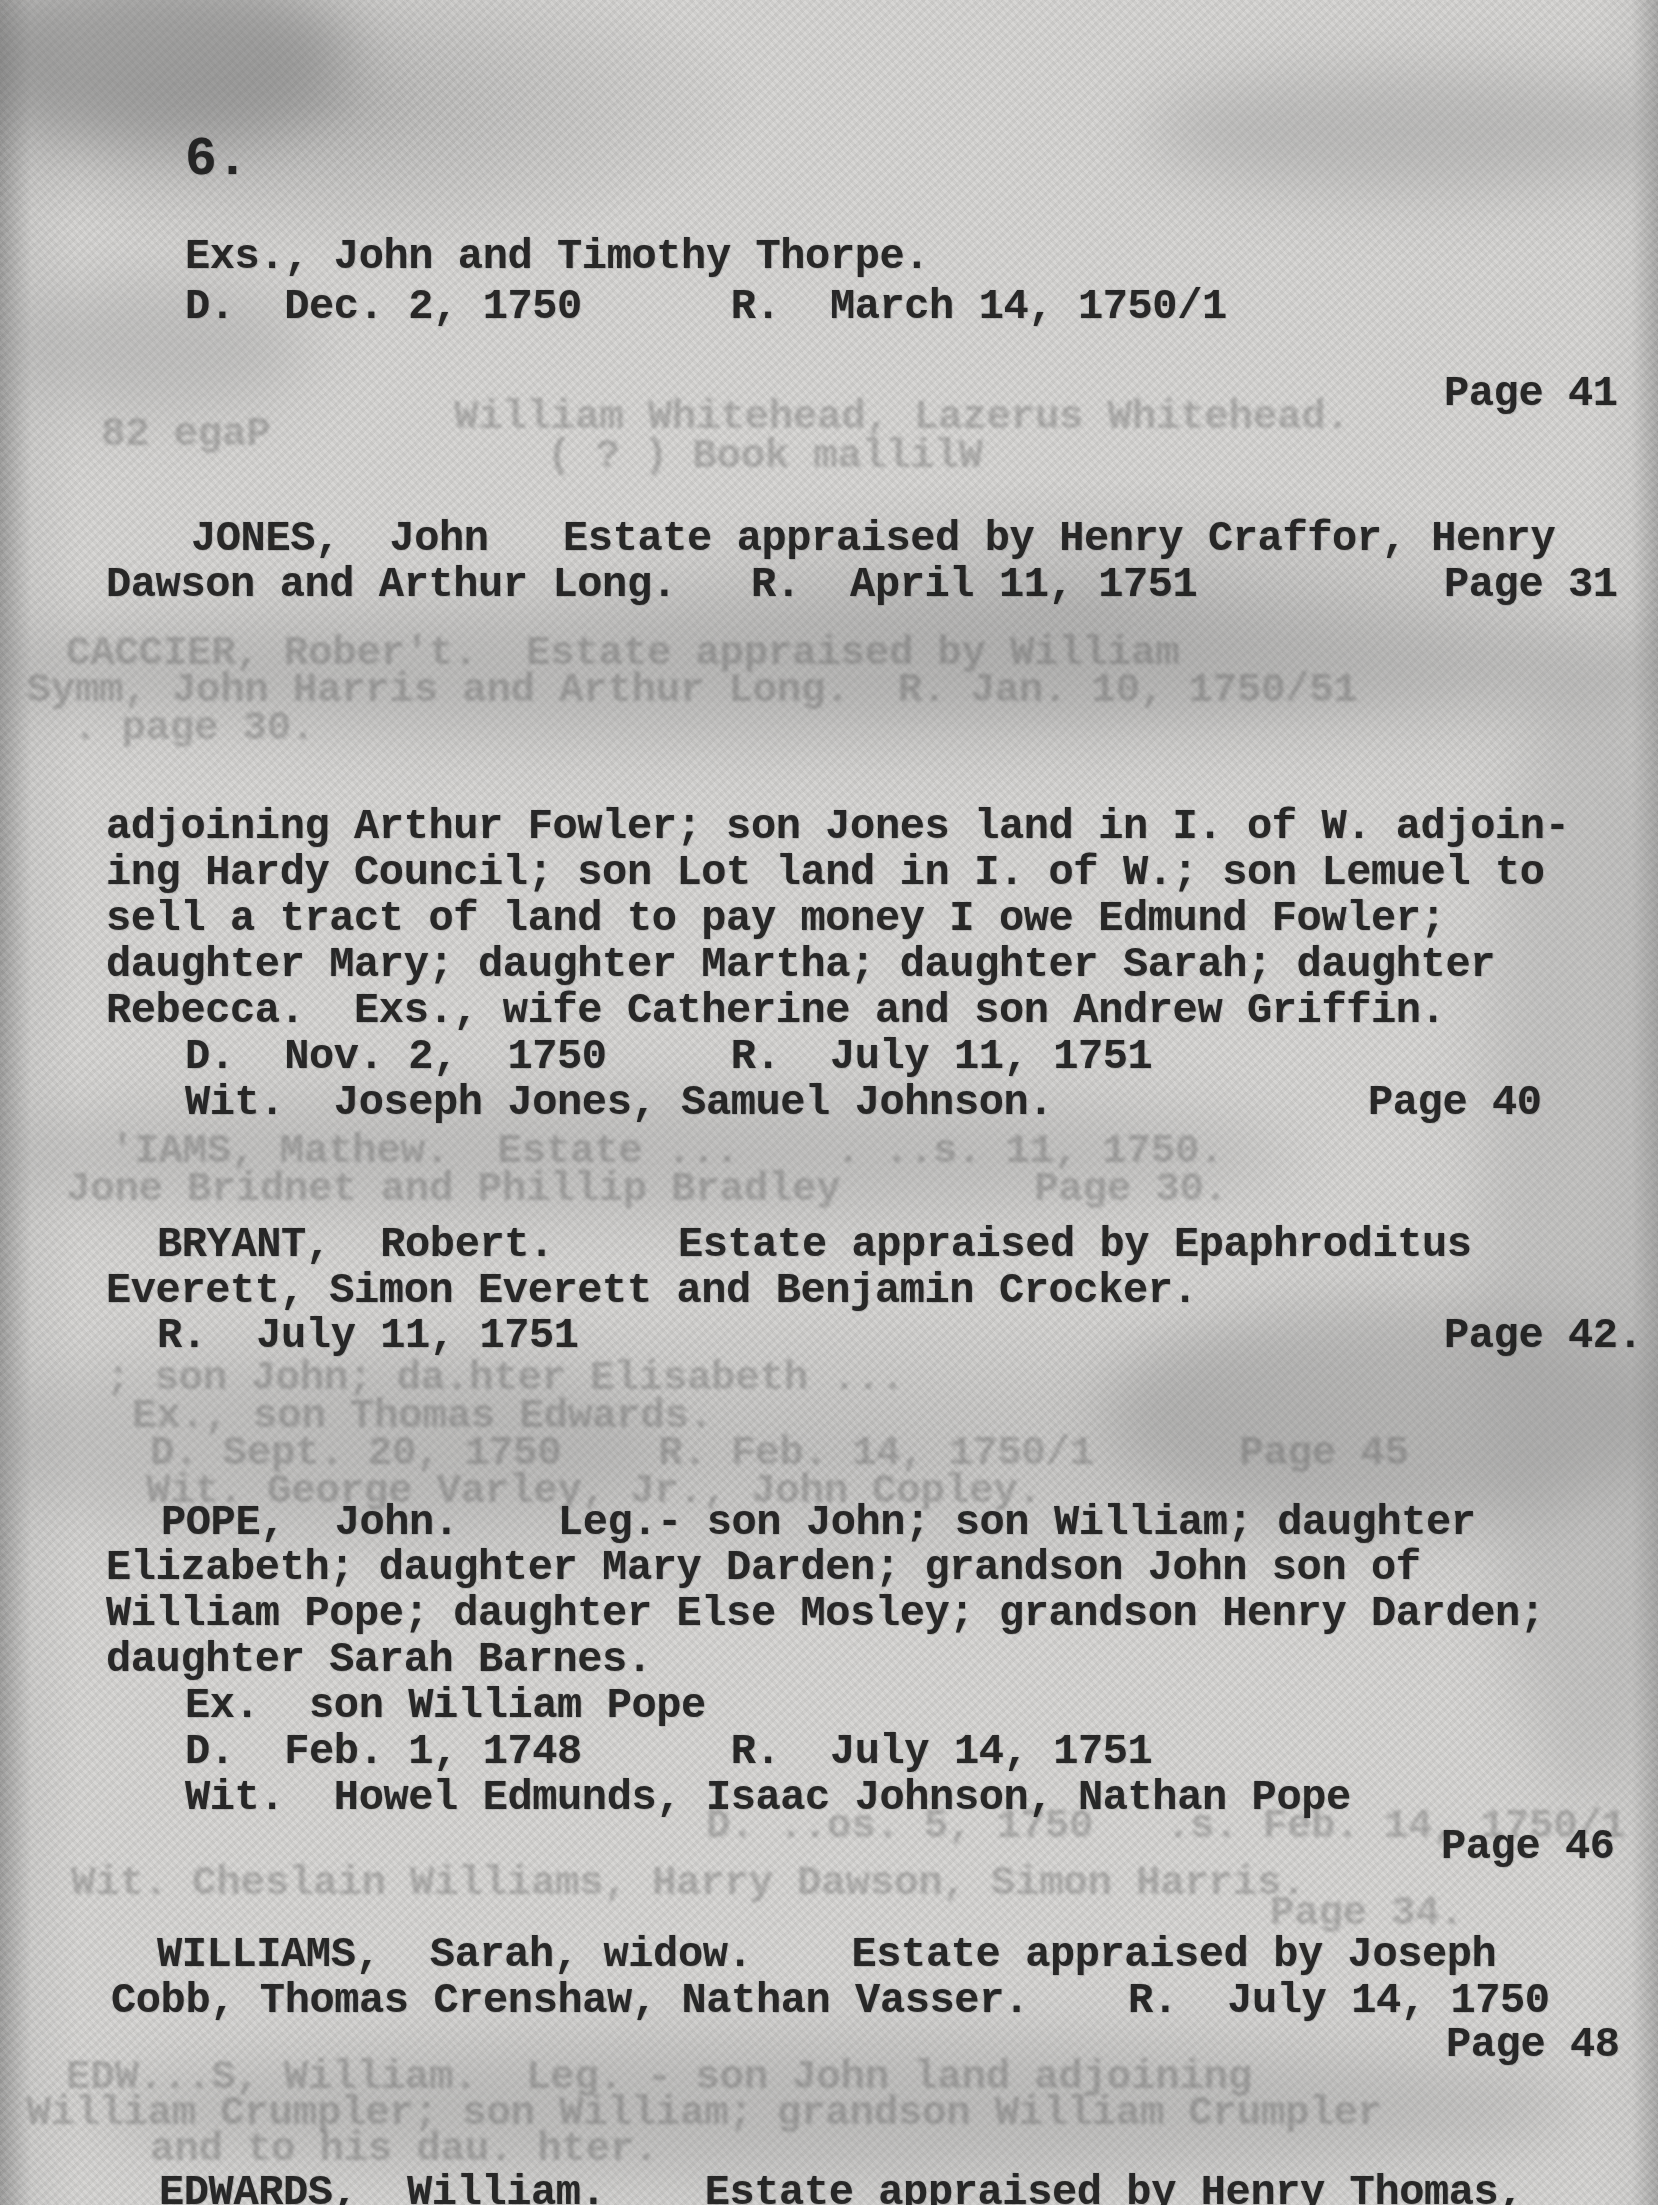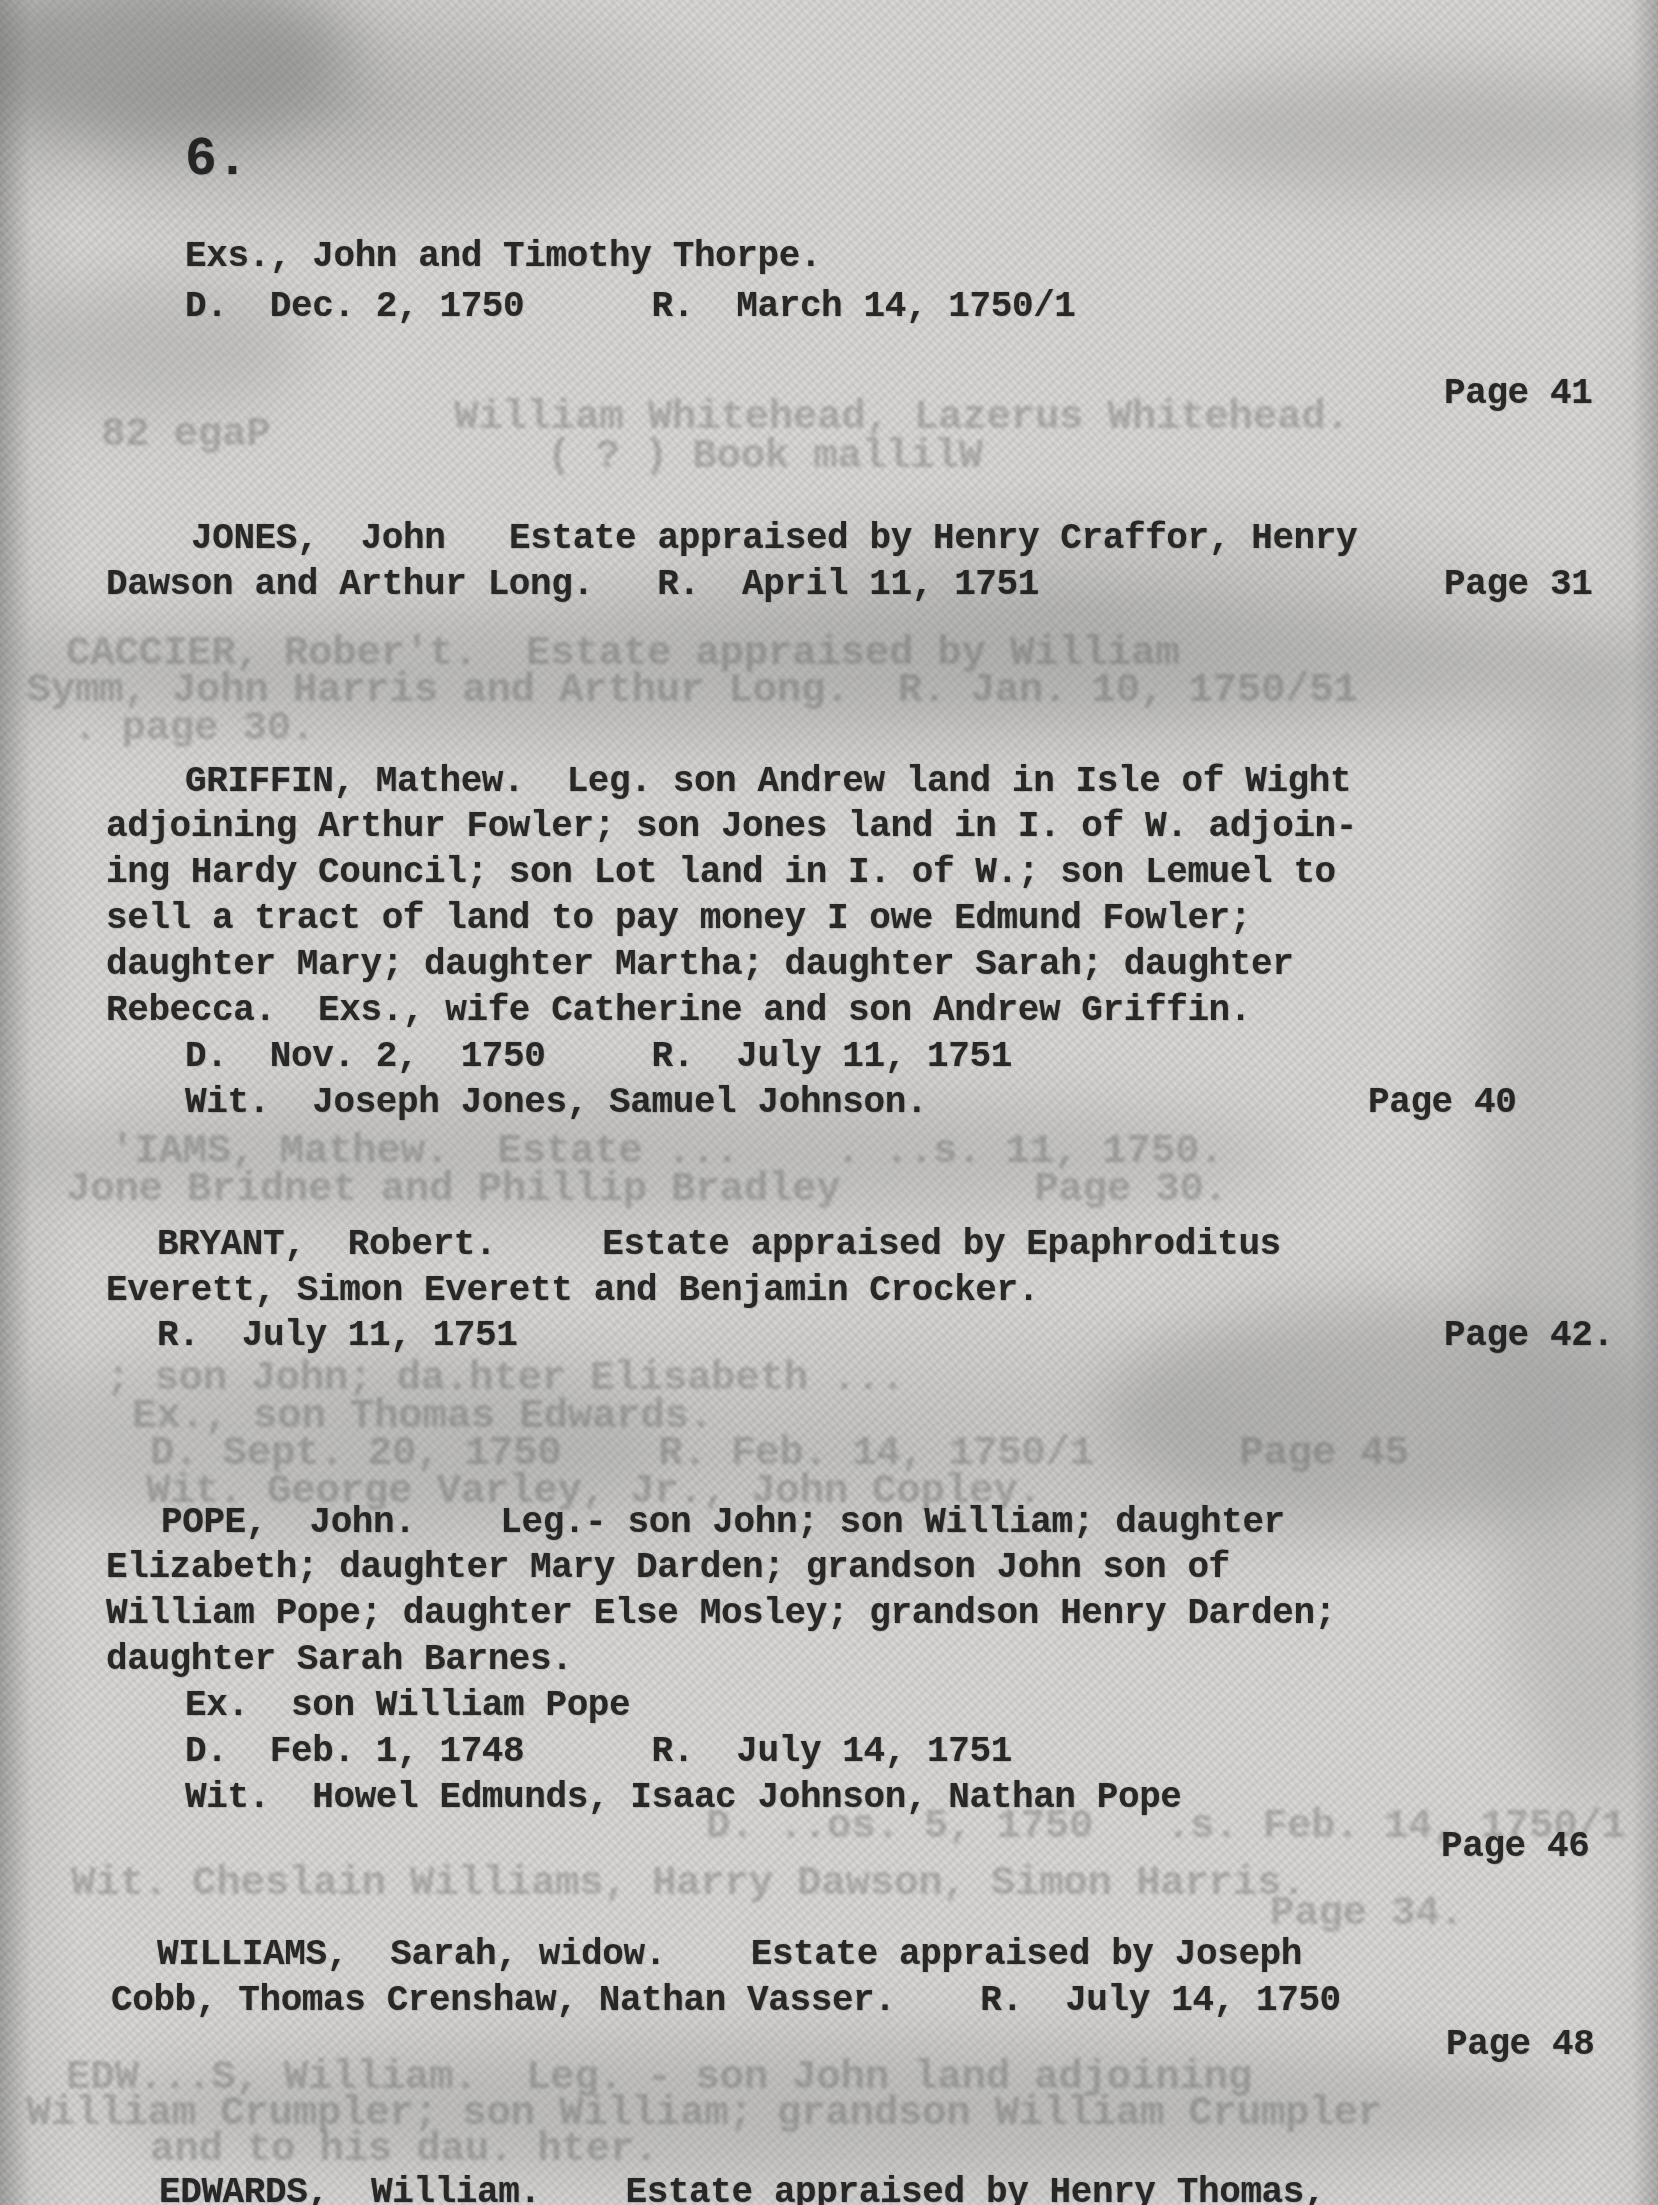--- a/index.html
+++ b/index.html
@@ -19,21 +19,21 @@
       radial-gradient(ellipse 617px 221px at 20% 4%, rgba(125,125,125,.38), rgba(0,0,0,0) 70%),
       radial-gradient(ellipse 794px 185px at 65% 23%, rgba(130,130,130,.30), rgba(0,0,0,0) 70%),
       radial-gradient(ellipse 970px 221px at 50% 55%, rgba(135,135,135,.28), rgba(0,0,0,0) 75%),
       radial-gradient(ellipse 706px 265px at 25% 97%, rgba(120,120,120,.35), rgba(0,0,0,0) 70%);
     font-family: "Liberation Mono", "DejaVu Sans Mono", monospace;
   }
   .t {
     position: absolute;
     white-space: pre;
     font-weight: 700;
-    font-size: 36px;
+    font-size: 42px;
     line-height: 46px;
     color: #161616;
     opacity: .9;
     letter-spacing: -0.4px;
     text-shadow: 0 0 1.3px rgba(30,30,30,.45), 0.9px 0.9px 0 rgba(40,40,40,.10);
   }
   .pageno { font-size: 53px; }
   .g {
     position: absolute;
     white-space: pre;
@@ -84,21 +84,20 @@
   <div class="t pageno" style="left:185px;top:137px">6.</div>
 
   <div class="t" style="left:185px;top:234px">Exs., John and Timothy Thorpe.</div>
   <div class="t" style="left:185px;top:284px">D.  Dec. 2, 1750      R.  March 14, 1750/1</div>
   <div class="t" style="left:1444px;top:371px">Page 41</div>
 
   <div class="t" style="left:191px;top:516px">JONES,  John   Estate appraised by Henry Craffor, Henry</div>
   <div class="t" style="left:106px;top:562px">Dawson and Arthur Long.   R.  April 11, 1751</div>
   <div class="t" style="left:1444px;top:562px">Page 31</div>
 
-  <div class="t" style="left:185px;top:759px">GRIFFIN, Mathew.  Leg. son Andrew land in Isle of Wight</div>
   <div class="t" style="left:106px;top:804px">adjoining Arthur Fowler; son Jones land in I. of W. adjoin-</div>
   <div class="t" style="left:106px;top:850px">ing Hardy Council; son Lot land in I. of W.; son Lemuel to</div>
   <div class="t" style="left:106px;top:896px">sell a tract of land to pay money I owe Edmund Fowler;</div>
   <div class="t" style="left:106px;top:988px">Rebecca.  Exs., wife Catherine and son Andrew Griffin.</div>
   <div class="t" style="left:106px;top:942px">daughter Mary; daughter Martha; daughter Sarah; daughter</div>
   <div class="t" style="left:185px;top:1034px">D.  Nov. 2,  1750     R.  July 11, 1751</div>
   <div class="t" style="left:185px;top:1080px">Wit.  Joseph Jones, Samuel Johnson.</div>
   <div class="t" style="left:1368px;top:1080px">Page 40</div>
 
   <div class="t" style="left:157px;top:1222px">BRYANT,  Robert.     Estate appraised by Epaphroditus</div>

